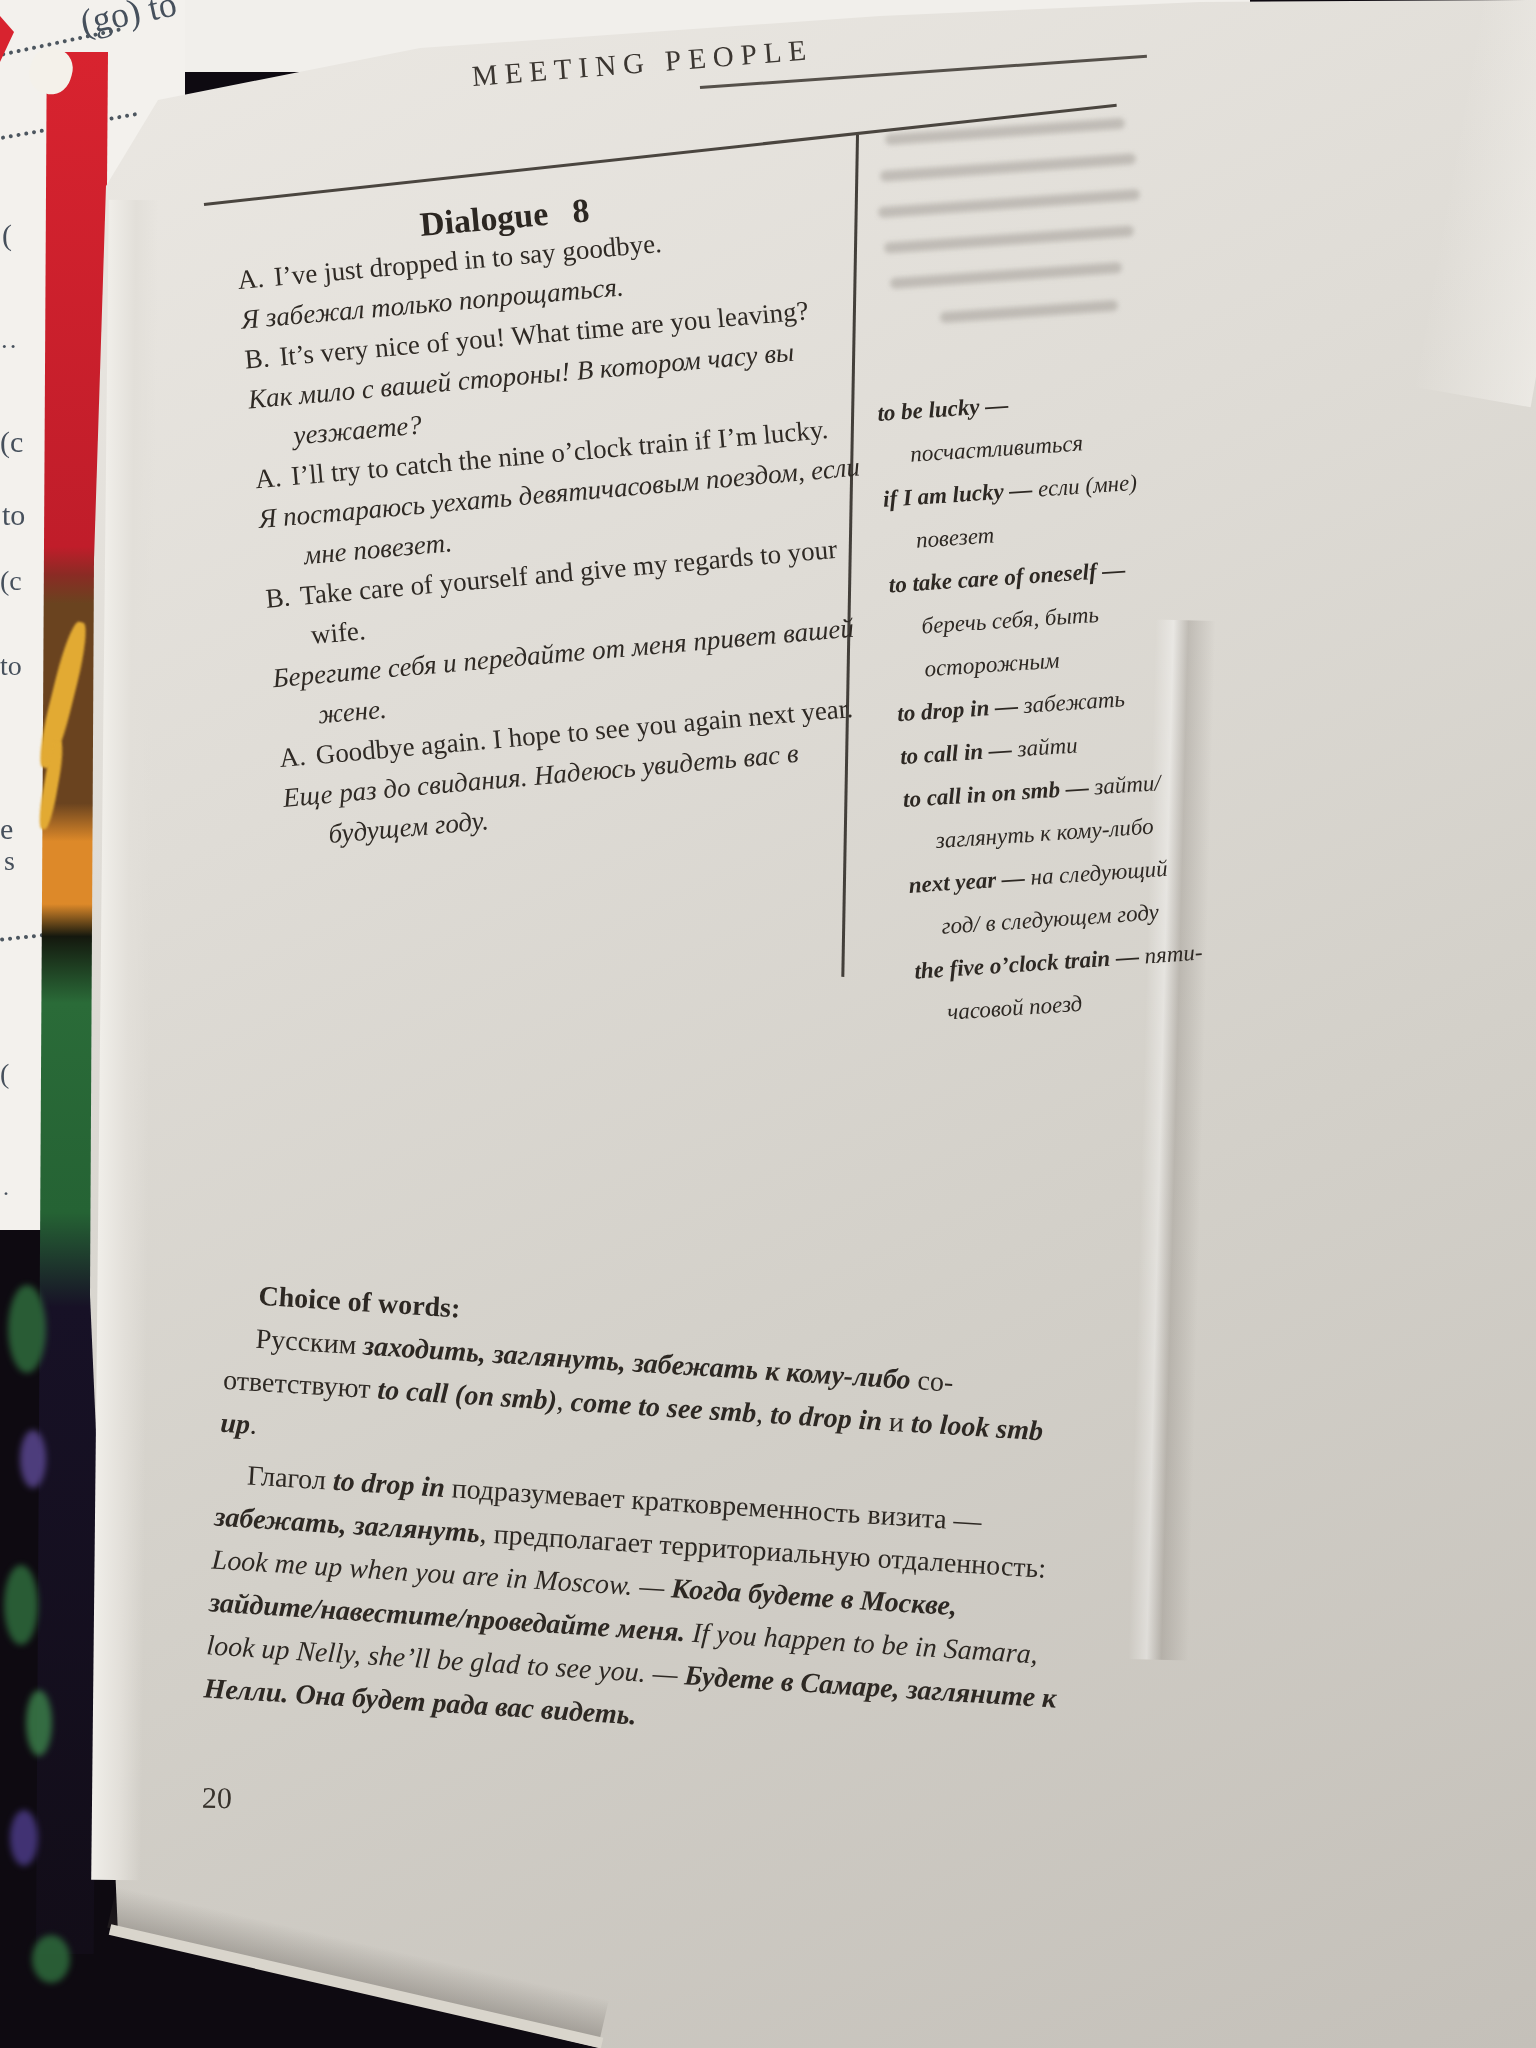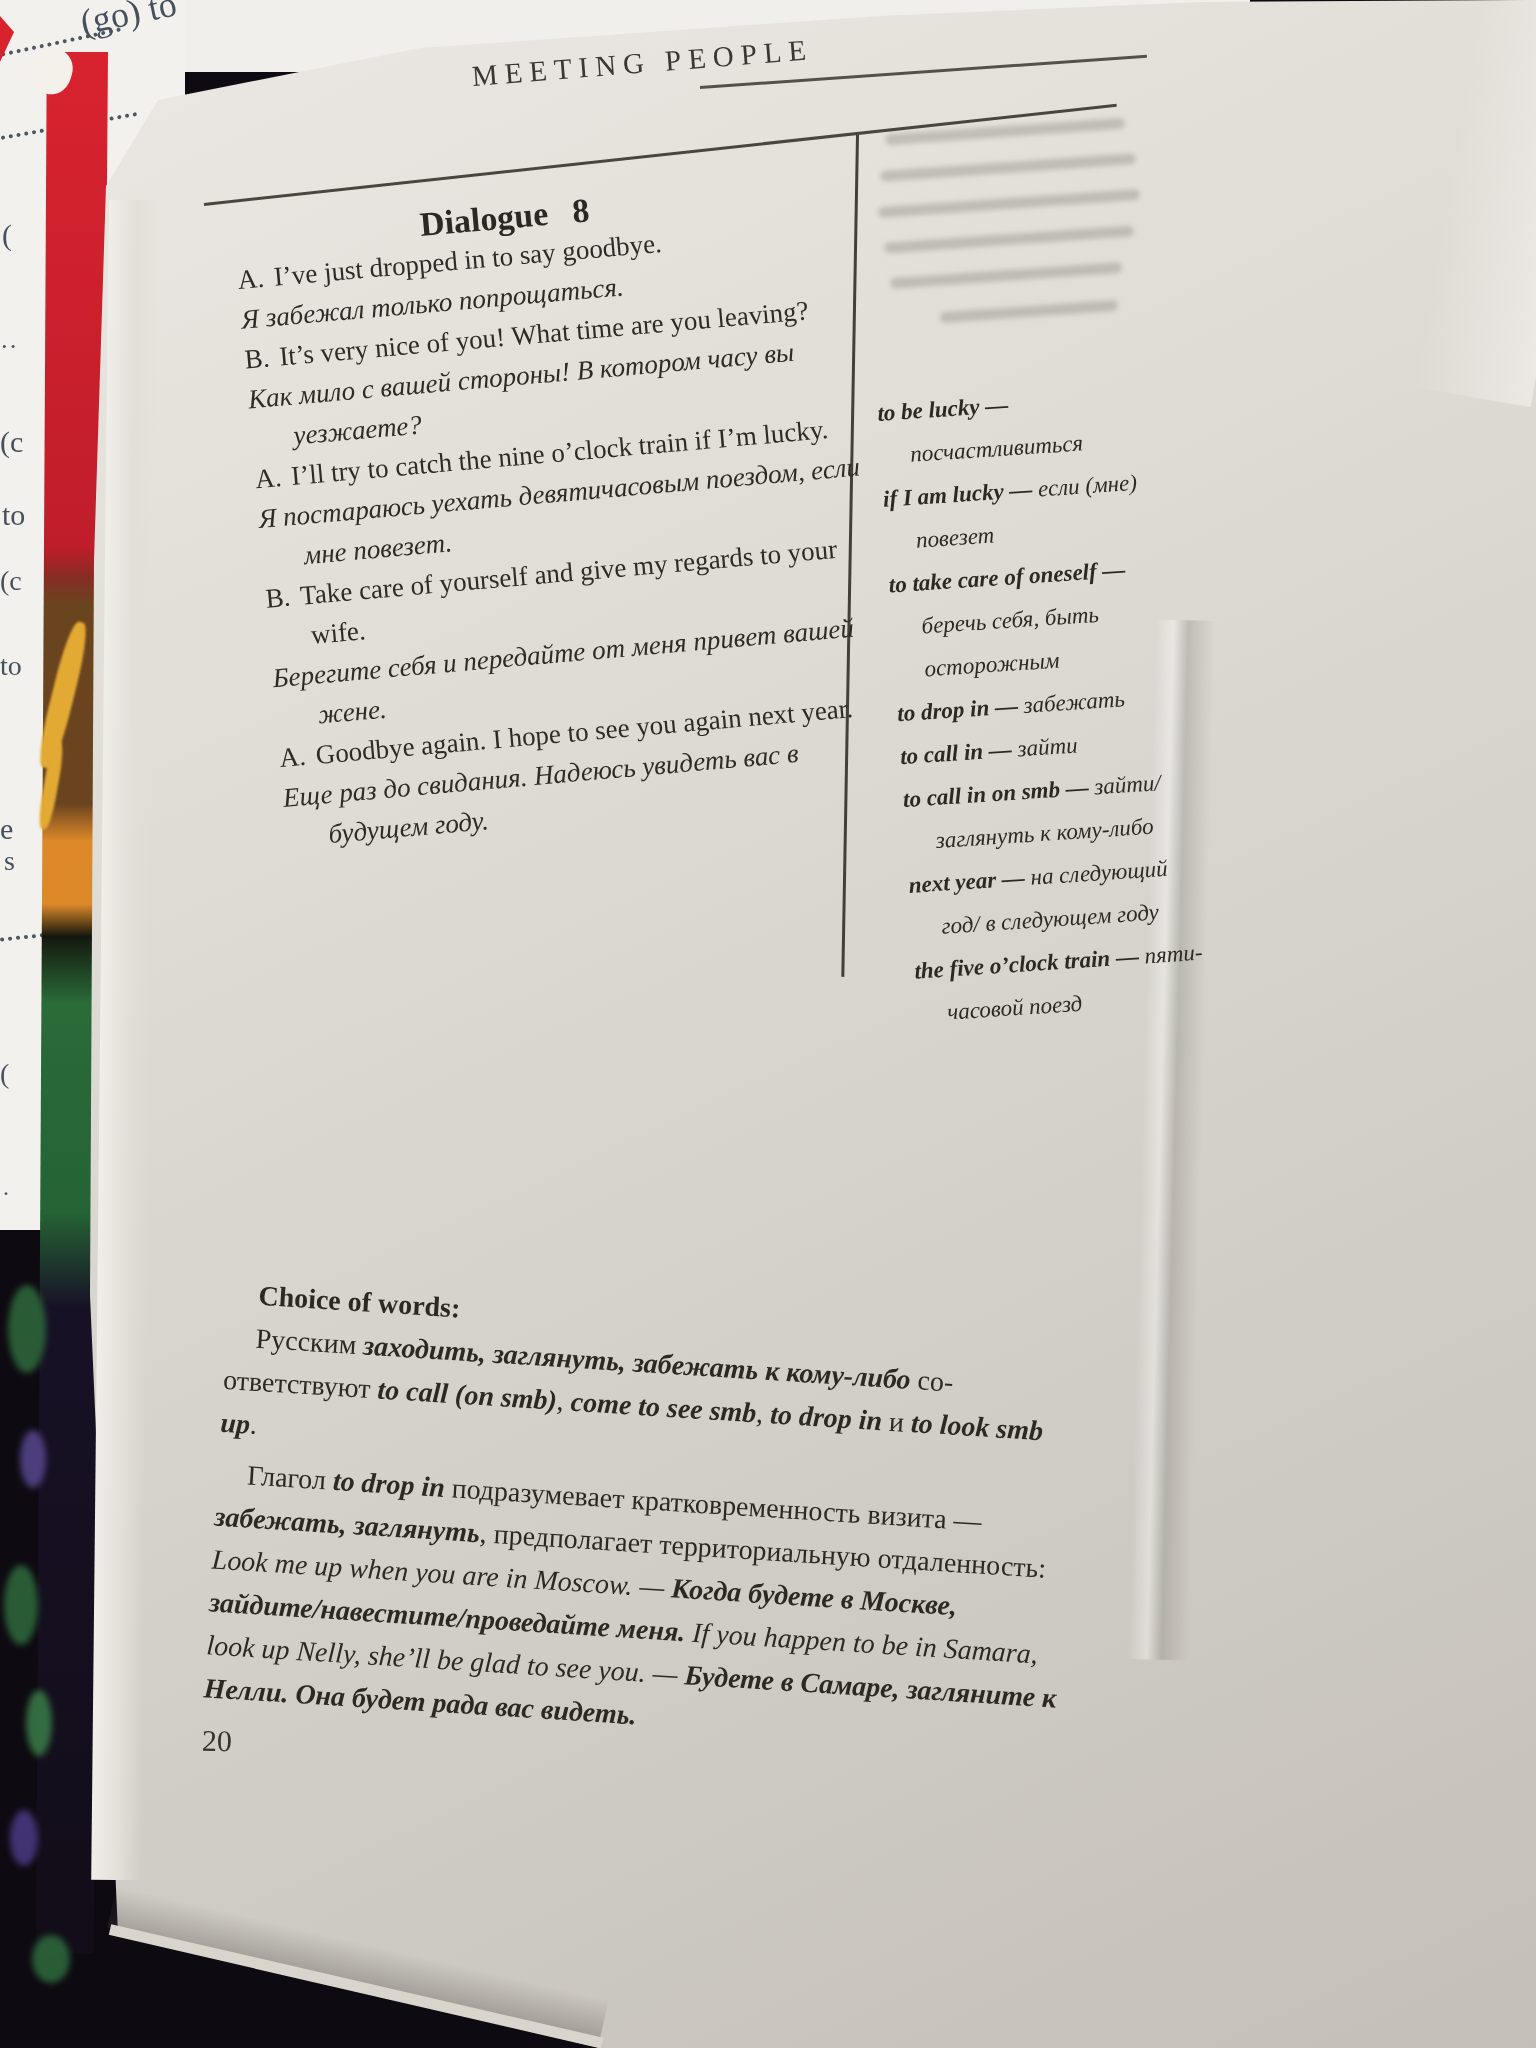--- a/index.html
+++ b/index.html
@@ -75,21 +75,21 @@
 
   .choice{left:230px;top:1272px;width:852px;transform:rotate(3.6deg);transform-origin:top left;
     font-size:28px;line-height:43px;color:#2d2823;}
   .choice p{margin:0;text-indent:30px;}
   .choice .p2{margin-top:8px;}
   .choice-title{font-weight:bold;}
   .r{font-style:normal;}
   .i{font-style:italic;}
   .bi{font-style:italic;font-weight:bold;}
 
-  .page-num{left:202px;top:1724px;font-size:30px;color:#37322c;transform:rotate(1deg);}
+  .page-num{left:202px;top:1781px;font-size:30px;color:#37322c;transform:rotate(1deg);}
 </style>
 </head>
 <body>
 
 <div id="canvas">
 
   <div class="back-top"></div>
   <div class="back-page"></div>
 
   <span class="frag" style="left:80px;top:-8px;font-size:36px;transform:rotate(-12deg);">(go) to</span>

